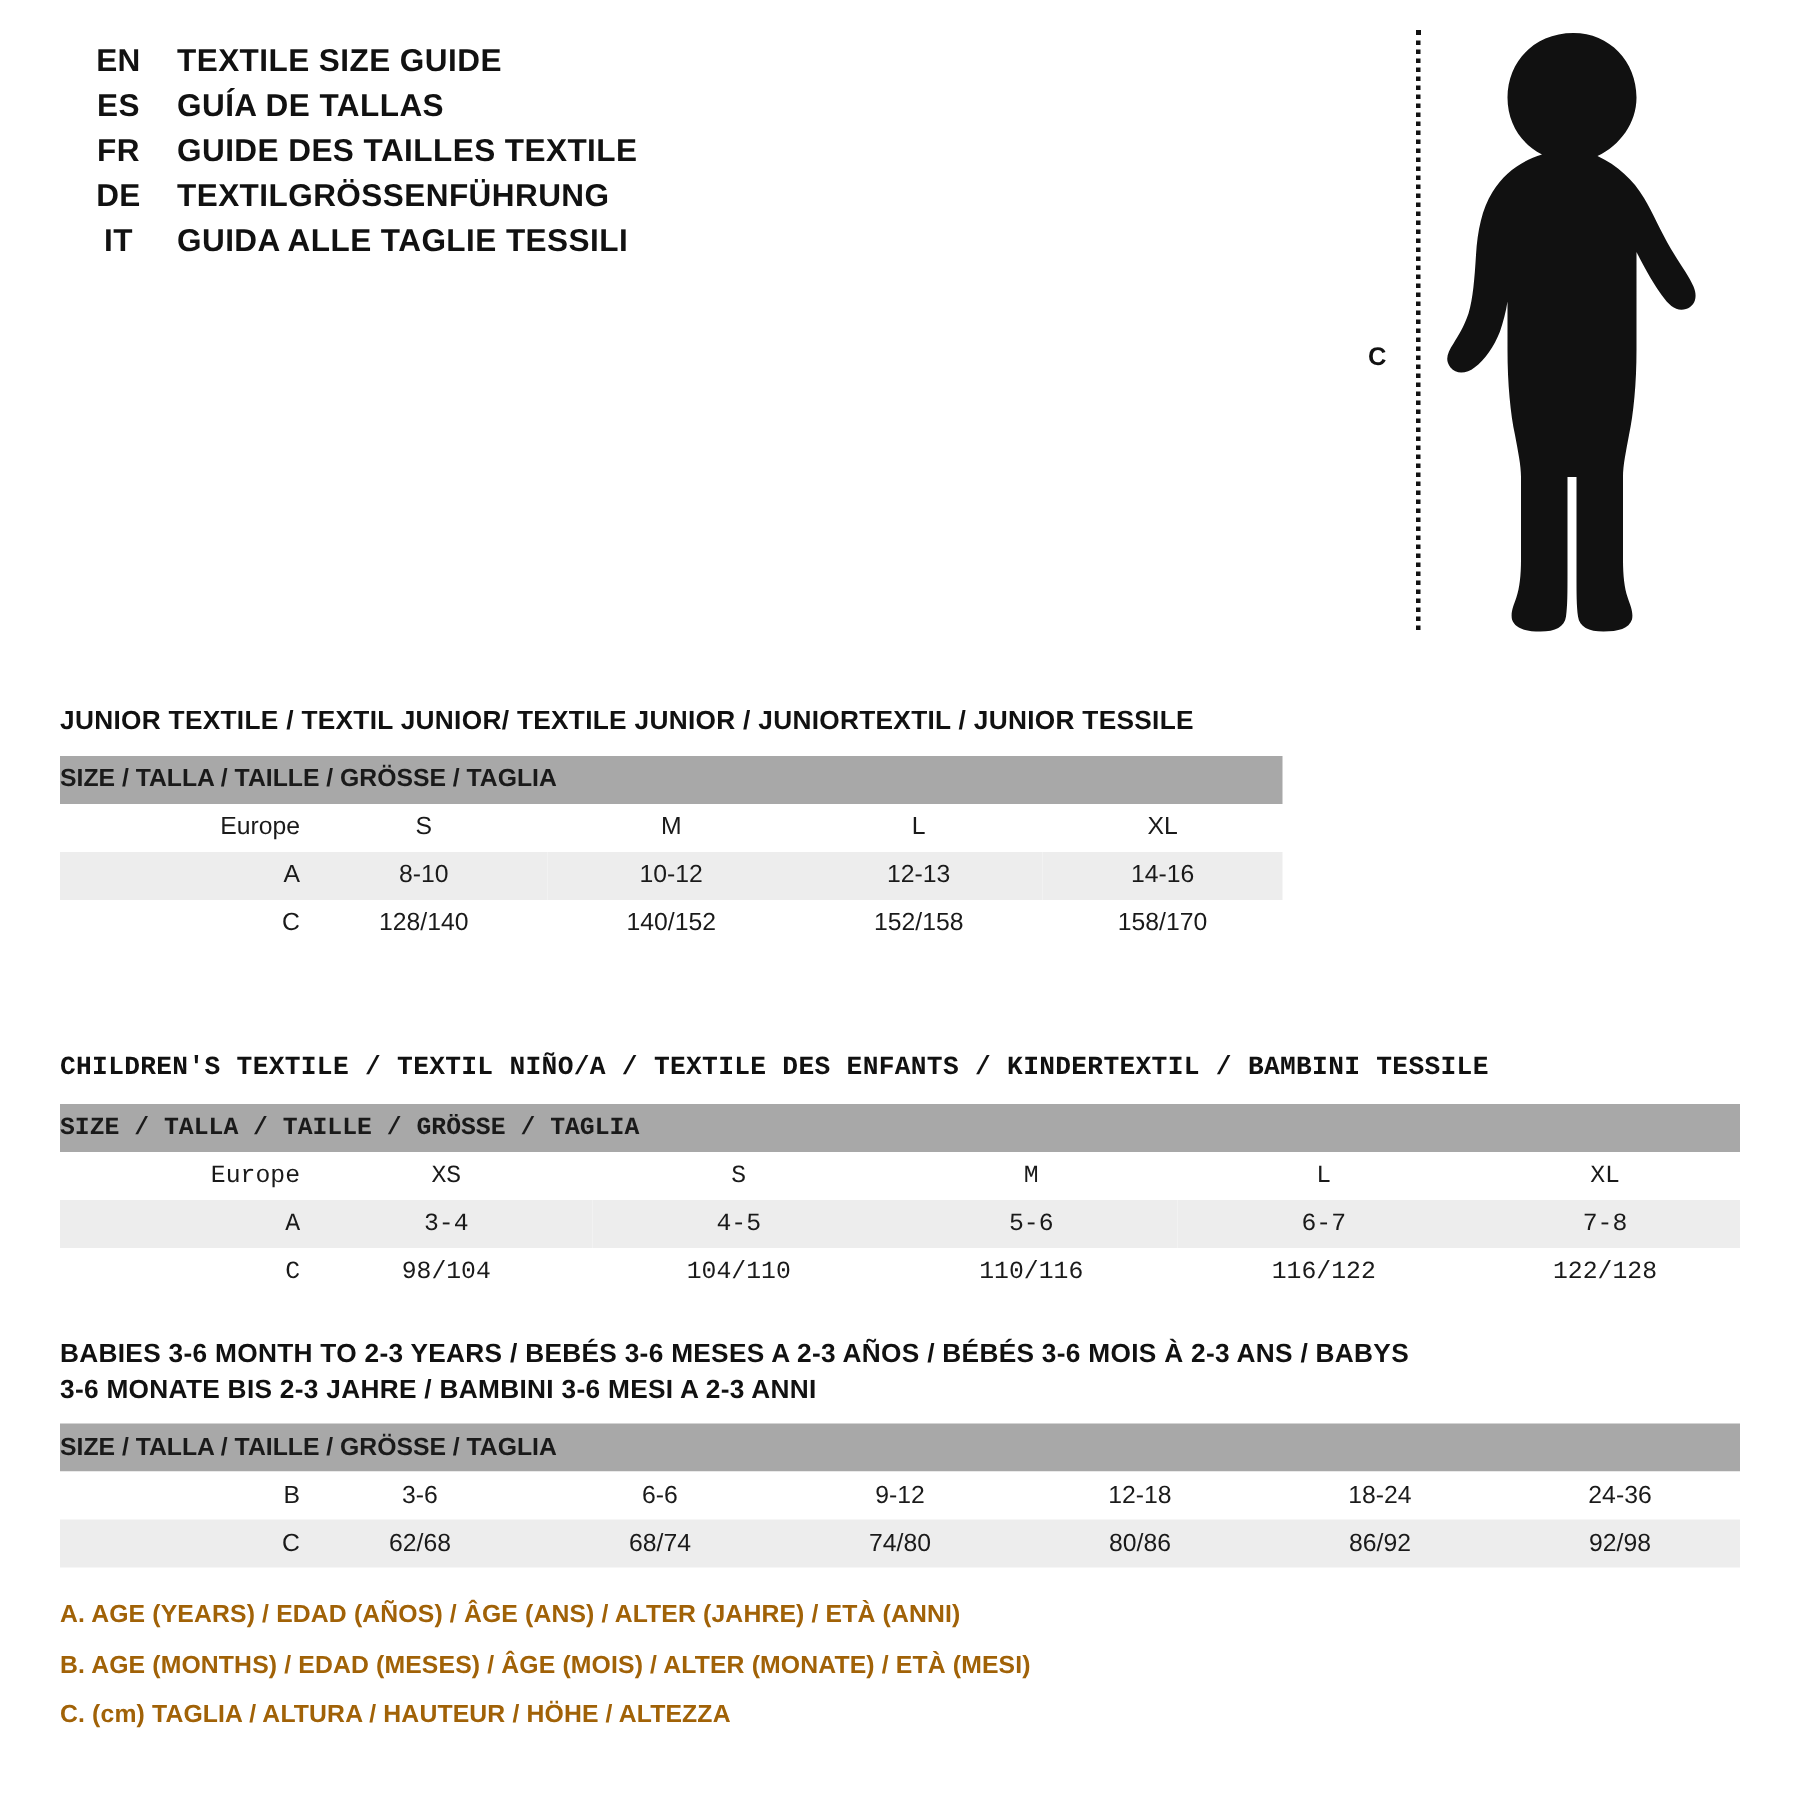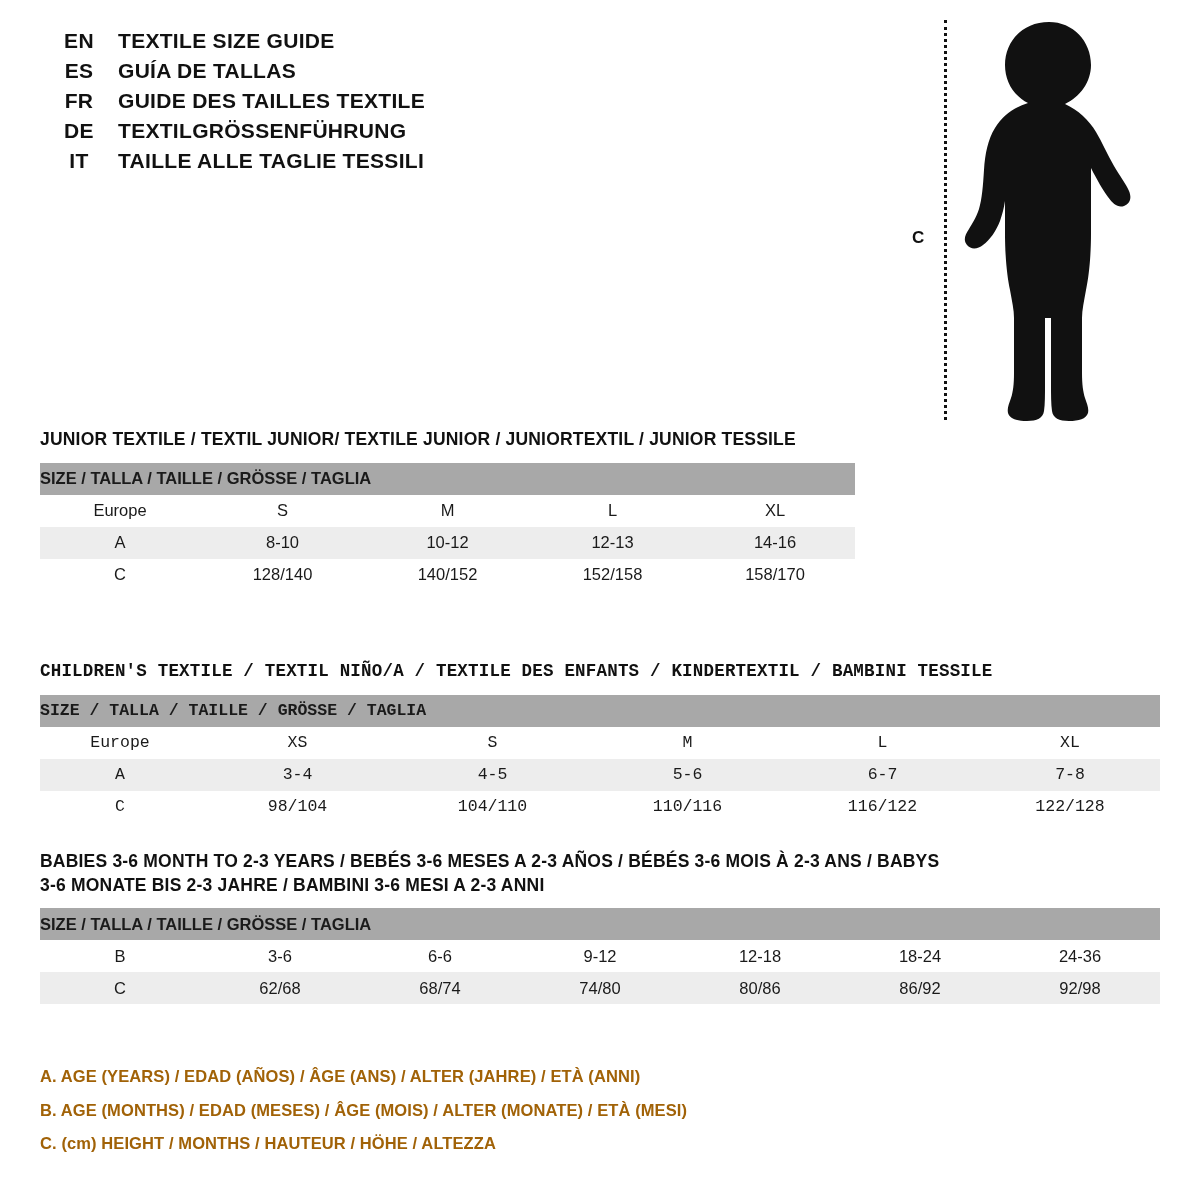--- a/index.html
+++ b/index.html
@@ -80,20 +80,21 @@
     position: absolute;
     left: 40px;
   }
   .section-title {
     font-size: 17.5px;
     font-weight: 700;
     letter-spacing: 0.2px;
     color: #111;
     line-height: 1.35;
     margin-bottom: 11px;
+    margin-top: 41px;
   }
 
   
   table.size-table {
     border-collapse: collapse;
     table-layout: fixed;
   }
   table.size-table td {
     font-size: 16.5px;
     color: #1a1a1a;
@@ -108,21 +109,21 @@
   .band td {
     font-weight: 700;
     font-size: 16.5px;
     color: #111;
     padding-left: 6px;
   }
   .row-light { background: #ffffff; }
   .row-shade { background: #ededed; }
   .col-label {
     padding-left: 6px;
-    text-align: center;
+    text-align: right;
     margin-left: 47px;
   }
   .cell { text-align: center; }
 
   
   .footnotes {
     position: absolute;
     left: 40px;
     top: 1068px;
   }
@@ -150,21 +151,21 @@
   <div class="header-row">
     <span class="header-lang">FR</span>
     <span class="header-text">GUIDE DES TAILLES TEXTILE</span>
   </div>
   <div class="header-row">
     <span class="header-lang">DE</span>
     <span class="header-text">TEXTILGRÖSSENFÜHRUNG</span>
   </div>
   <div class="header-row">
     <span class="header-lang">IT</span>
-    <span class="header-text">TAILLE ALLE TAGLIE TESSILI</span>
+    <span class="header-text">GUIDA ALLE TAGLIE TESSILI</span>
   </div>
 </div>
 
 <div class="figure-area">
   <div class="c-label">C</div>
   <div class="c-line"></div>
   <svg class="figure-svg" width="200" height="410" viewBox="0 0 200 410">
     <g fill="#111111">
 
       <path d="M104 4 C78 4 60 23 60 47 C60 64 69 78 83 85 C70 89 58 97 50 110
@@ -302,14 +303,14 @@
         <td class="cell">86/92</td>
         <td class="cell">92/98</td>
       </tr>
     </tbody>
   </table>
 </div>
 
 <div class="footnotes">
   <div class="footnote">A. AGE (YEARS) / EDAD (AÑOS) / ÂGE (ANS) / ALTER (JAHRE) / ETÀ (ANNI)</div>
   <div class="footnote">B. AGE (MONTHS) / EDAD (MESES) / ÂGE (MOIS) / ALTER (MONATE) / ETÀ (MESI)</div>
-  <div class="footnote">C. (cm) HEIGHT / MONTHS / HAUTEUR / HÖHE / ALTEZZA</div>
+  <div class="footnote">C. (cm) TAGLIA / ALTURA / HAUTEUR / HÖHE / ALTEZZA</div>
 </div>
 
 </body></html>

